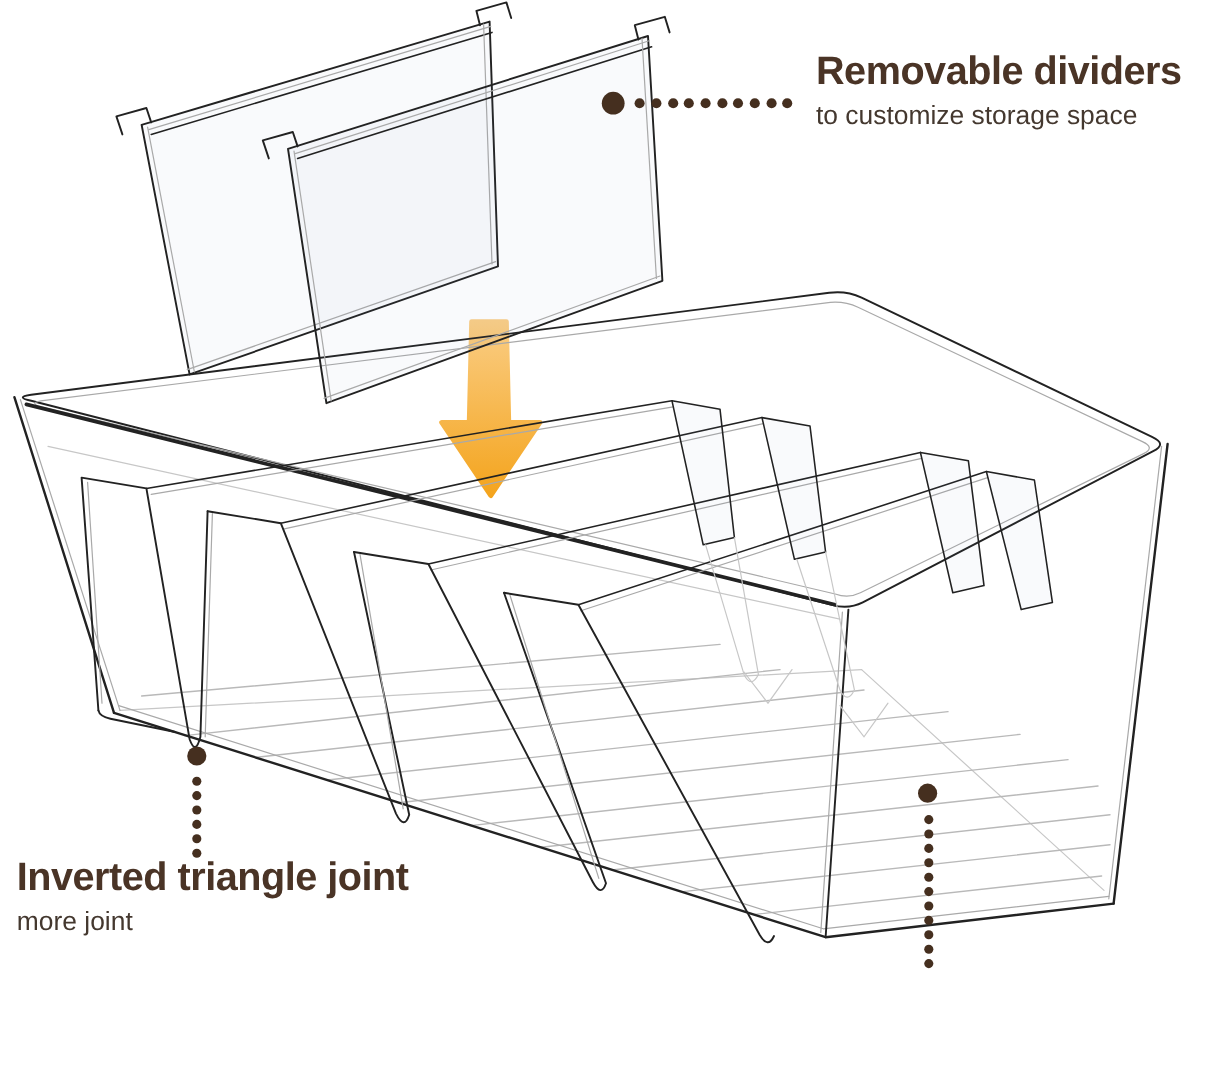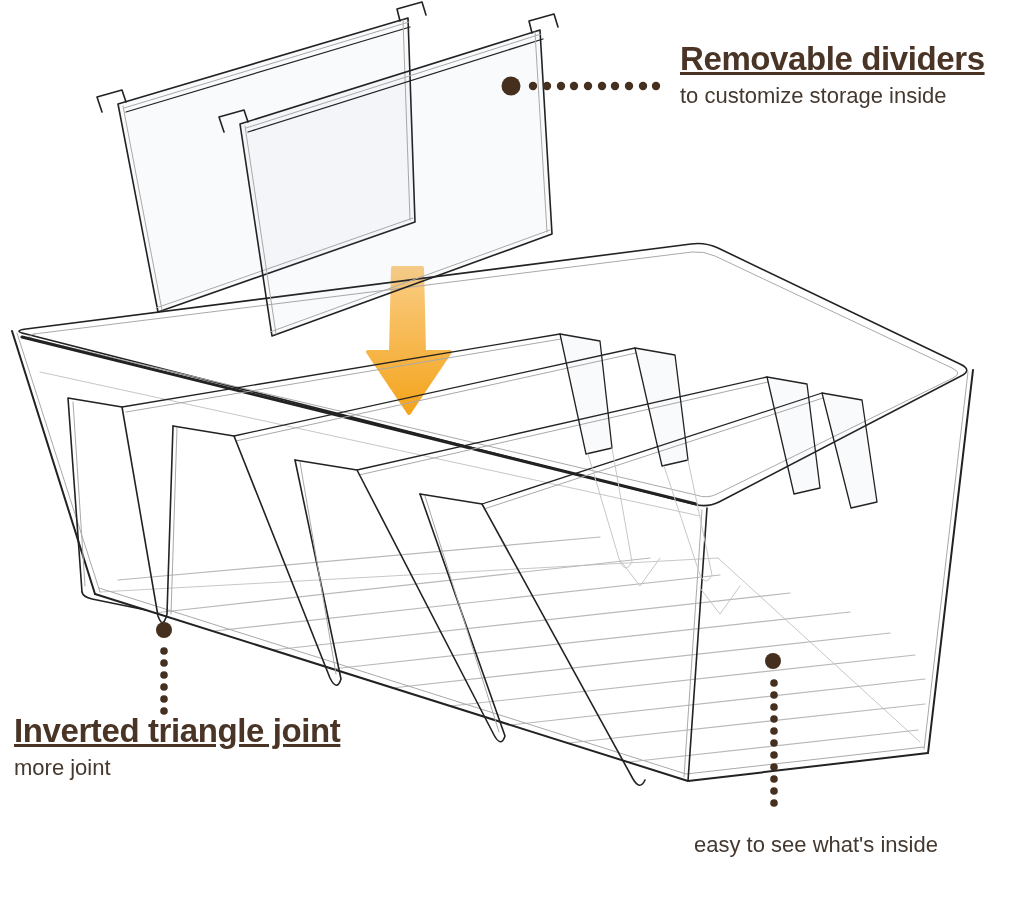--- a/index.html
+++ b/index.html
@@ -18,21 +18,21 @@
   .k1{stroke-width:1.3}.k15{stroke-width:1.6}.k2{stroke-width:2}.k3{stroke-width:3.1}
   .e{stroke:var(--c-soft);fill:none;stroke-width:1;stroke-linecap:round;stroke-linejoin:round}
   .f{stroke:var(--c-faint);fill:none;stroke-width:1;stroke-linecap:round}
   .r{stroke:var(--c-ridge);fill:none;stroke-width:1.2;stroke-linecap:round}
   .panel{fill:rgba(120,150,175,0.045)}
   .dot{fill:var(--c-dot)}
   
   .callout{position:absolute}
   .callout .t{
     font-weight:bold;font-size:33px;letter-spacing:-0.4px;line-height:1.05;
-    color:var(--c-heading);white-space:nowrap;display:block;text-decoration:underline;
+    color:var(--c-heading);white-space:nowrap;display:block;
   }
   .callout .s{
     font-size:22px;color:var(--c-subtitle);margin-top:6px;white-space:nowrap;display:block;
   }
   #co-removable{left:680px;top:42px}
   #co-inverted{left:14px;top:714px}
   #co-clear{left:694px;top:826px}
 </style>
 </head>
 <body>
@@ -184,25 +184,24 @@
       <circle class="dot" cx="774" cy="755" r="3.8"></circle>
         <circle class="dot" cx="774" cy="767" r="3.8"></circle>
       <circle class="dot" cx="774" cy="779" r="3.8"></circle>
         <circle class="dot" cx="774" cy="791" r="3.8"></circle>
       <circle class="dot" cx="774" cy="803" r="3.8"></circle>
     </g>
   </svg>
 
   <div class="callout" id="co-removable">
     <span class="t">Removable dividers</span>
-    <span class="s">to customize storage inside</span>
+    <span class="s">to customize storage space</span>
   </div>
 
   <div class="callout" id="co-inverted">
     <span class="t">Inverted triangle joint</span>
     <span class="s">more joint</span>
   </div>
 
   <div class="callout" id="co-clear">
-    <span class="s">easy to see what's inside</span>
   </div>
 
 </div>
 
 </body></html>

